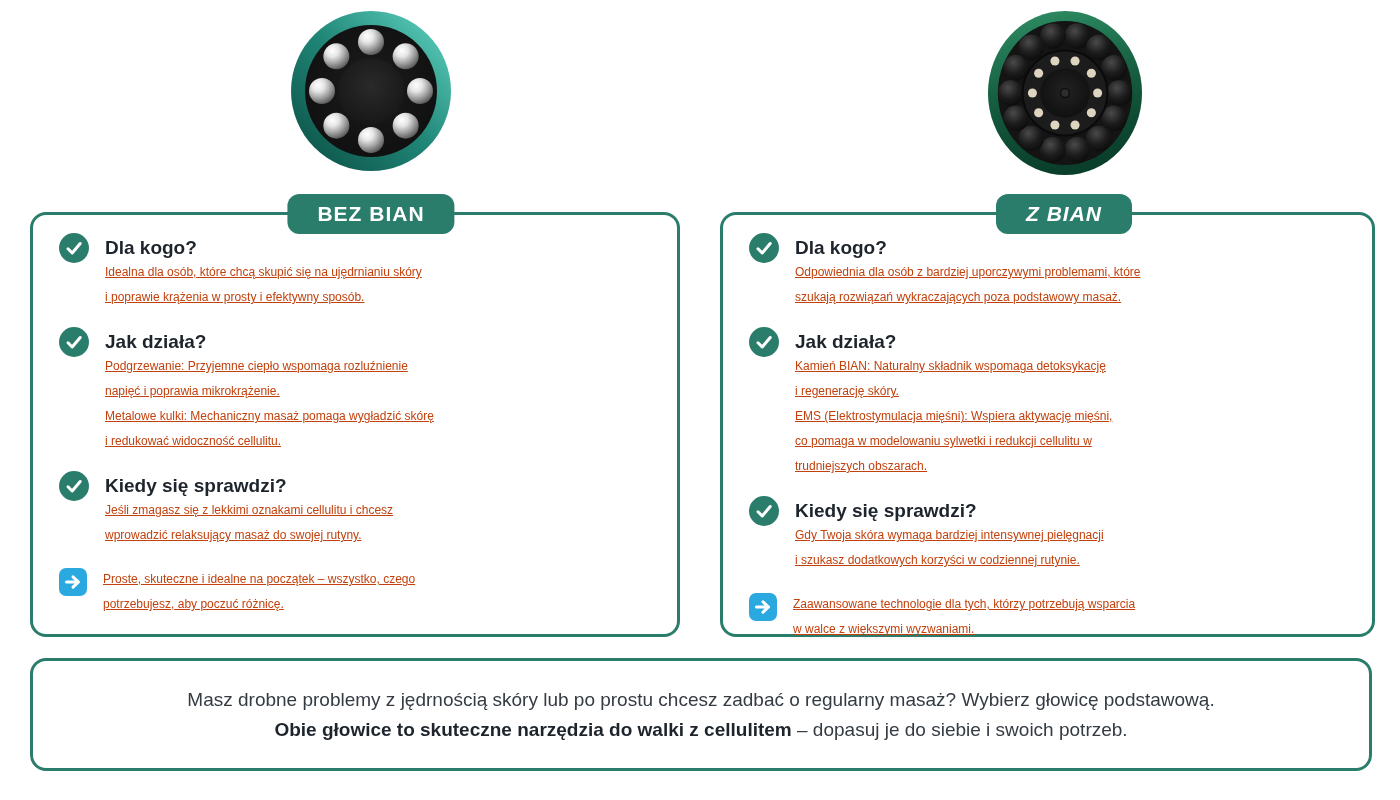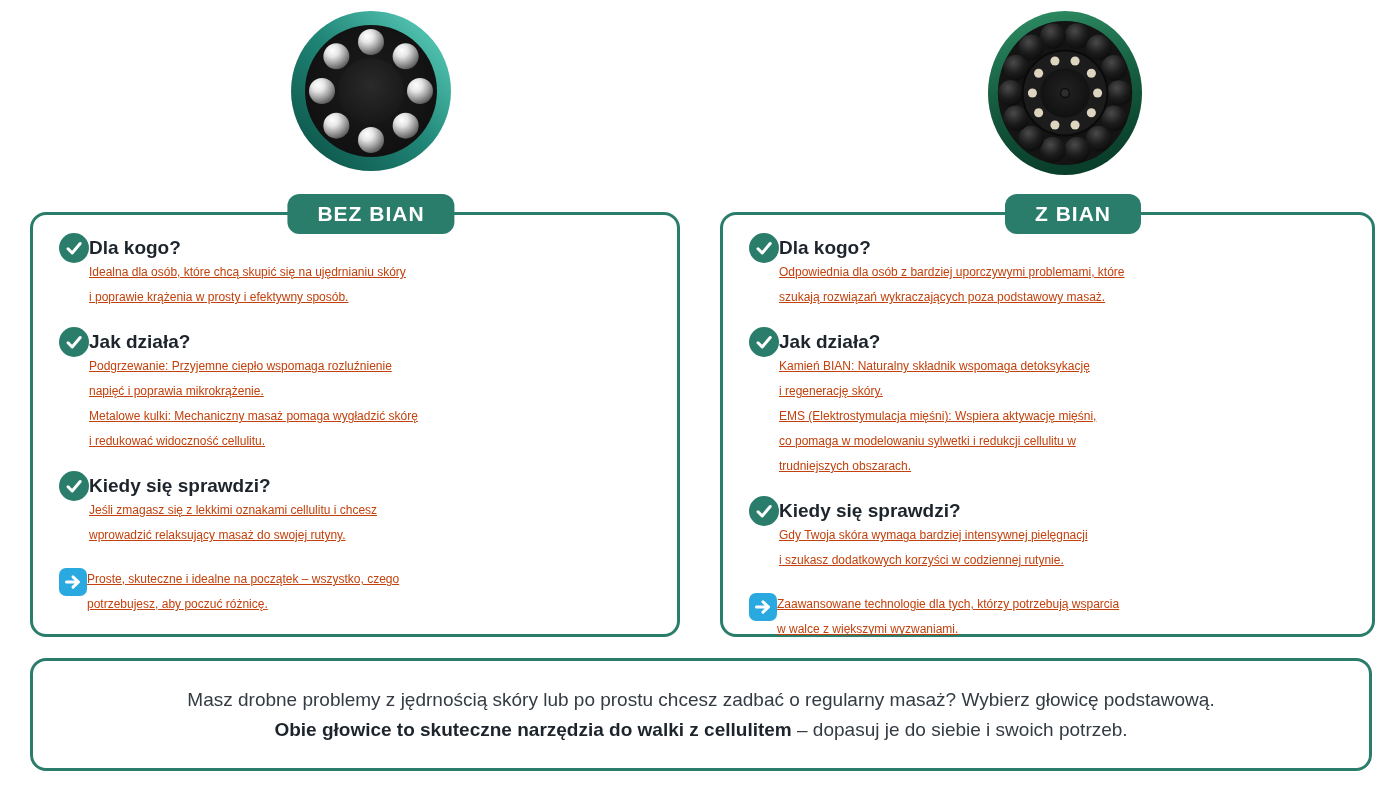--- a/index.html
+++ b/index.html
@@ -30,25 +30,25 @@
   
   .badge{
     position:absolute;top:-21px;
     transform:translateX(-50%);
     background:#2b7d6b;color:#ffffff;
     font-size:21px;font-weight:bold;letter-spacing:1px;
     padding:8px 30px;border-radius:12px;
     white-space:nowrap;z-index:3;
   }
   .badge-left{left:338px;}
-  .badge-right{left:350px;}
+  .badge-right{left:341px;font-style:italic;}
 
   
   .card-body{padding:20px 10px 0 26px;}
-  .item{display:flex;margin-bottom:19px;}
+  .item{display:flex;gap:16px;margin-bottom:19px;}
   .icon{flex:0 0 30px;width:30px;height:30px;margin-top:-2px;}
   .icon svg{display:block;width:30px;height:30px;}
   .icon-arrow{flex:0 0 28px;width:28px;height:28px;margin-top:1px;}
   .icon-arrow svg{display:block;width:28px;height:28px;}
   .item-title{
     font-size:19px;font-weight:bold;color:#1d242c;
     line-height:25px;
   }
   .item-body{
     font-size:12px;color:#c2410c;line-height:25px;

